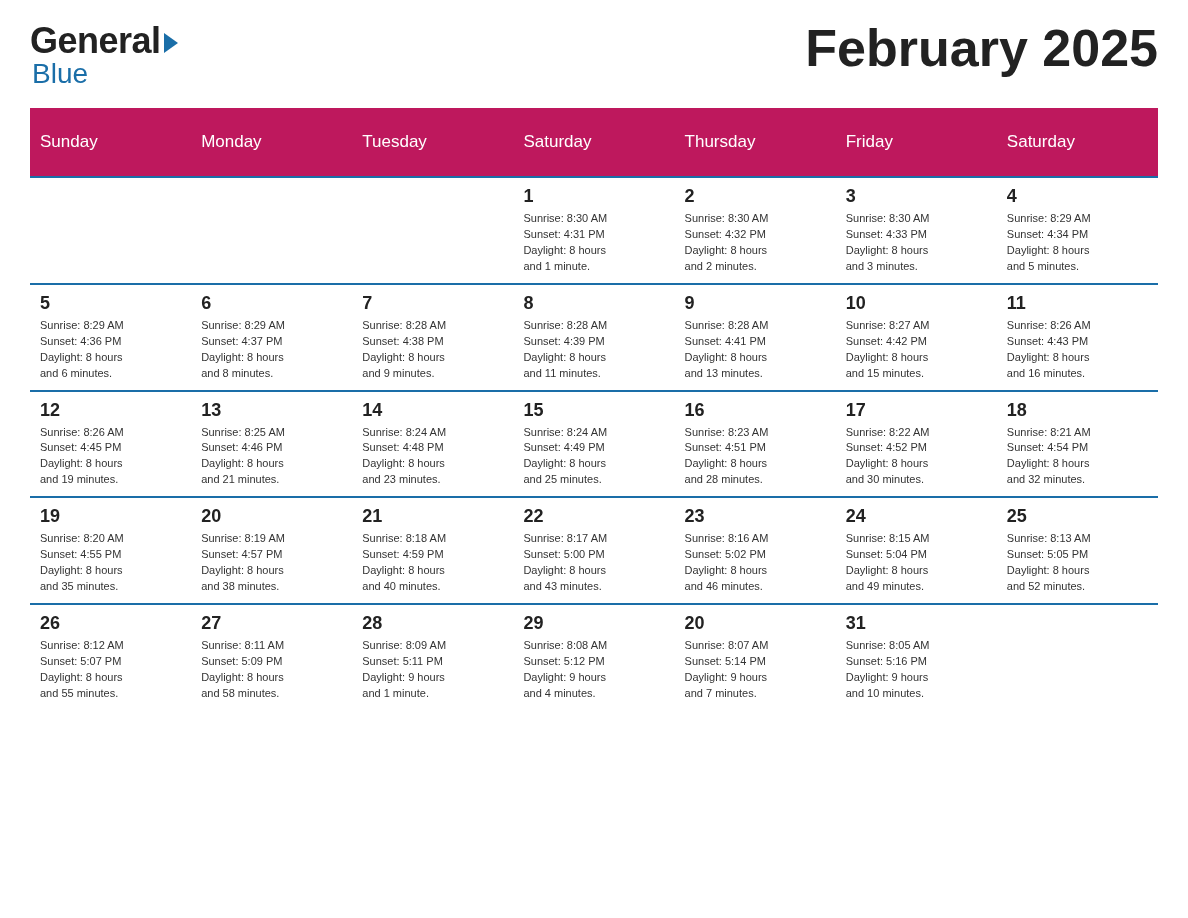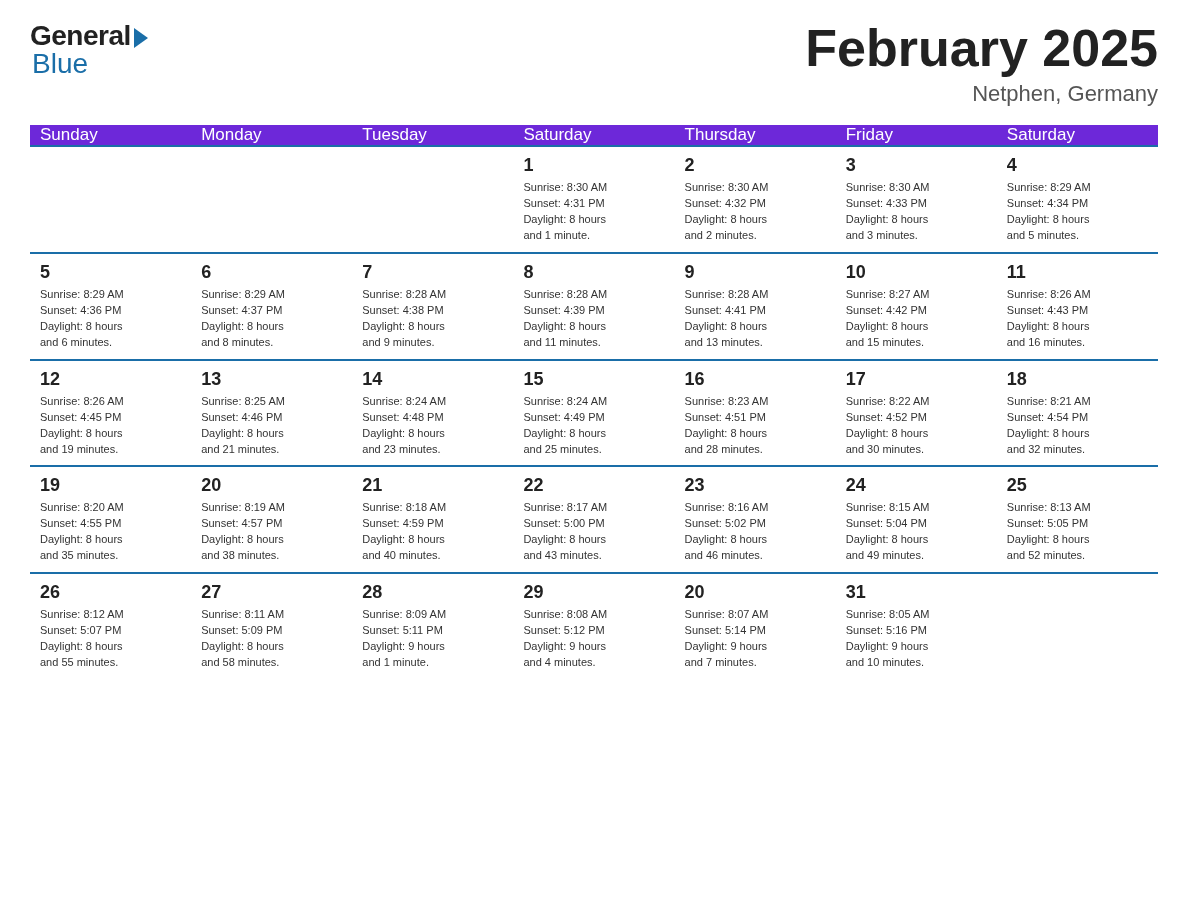--- a/index.html
+++ b/index.html
@@ -20,21 +20,21 @@
     .logo {
       display: flex;
       flex-direction: column;
       align-items: flex-start;
     }
     .logo-top {
       display: flex;
       align-items: center;
     }
     .logo-general {
-      font-size: 28px;
+      font-size: 36px;
       font-weight: bold;
       color: #222;
       letter-spacing: -0.5px;
     }
     .logo-arrow {
       width: 0;
       height: 0;
       border-left: 14px solid #1a6ea8;
       border-top: 10px solid transparent;
       border-bottom: 10px solid transparent;
@@ -60,25 +60,25 @@
     .location {
       font-size: 22px;
       color: #555;
       margin-top: 4px;
     }
     .calendar-table {
       width: 100%;
       border-collapse: collapse;
     }
     .calendar-table th {
-      background: #6d28d9;
+      background: #be185d;
       color: #fff;
       font-size: 17px;
       font-weight: normal;
-      padding: 0 10px;
+      padding: 24px 10px;
       text-align: left;
       border: none;
     }
     .calendar-table td {
       border-top: 2px solid #1a6ea8;
       vertical-align: top;
       padding: 8px 10px;
       width: calc(100% / 7);
       min-height: 110px;
       font-size: 13px;
@@ -108,21 +108,20 @@
 <div class="header">
   <div class="logo">
     <div class="logo-top">
       <span class="logo-general">General</span>
       <div class="logo-arrow"></div>
     </div>
     <span class="logo-blue">Blue</span>
   </div>
   <div class="title-block">
     <div class="month-title">February 2025</div>
-    <div class="location">Netphen, Germany</div>
   </div>
 </div>
 
 <table class="calendar-table">
   <thead>
     <tr>
     <th>Sunday</th>
         <th>Monday</th>
         <th>Tuesday</th>
         <th>Saturday</th>

